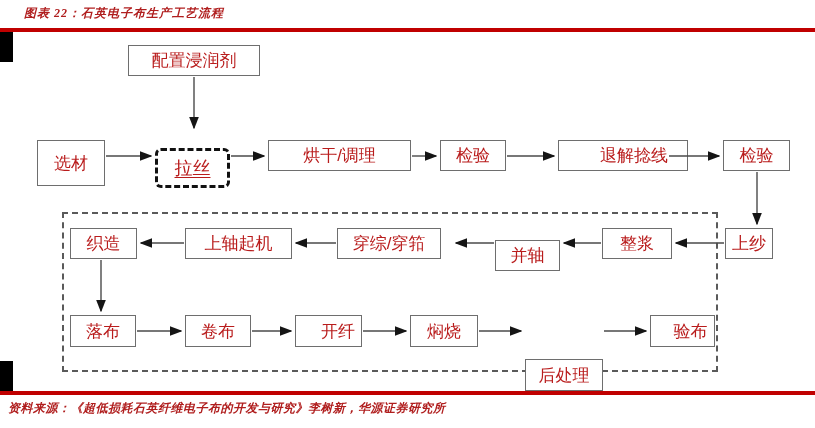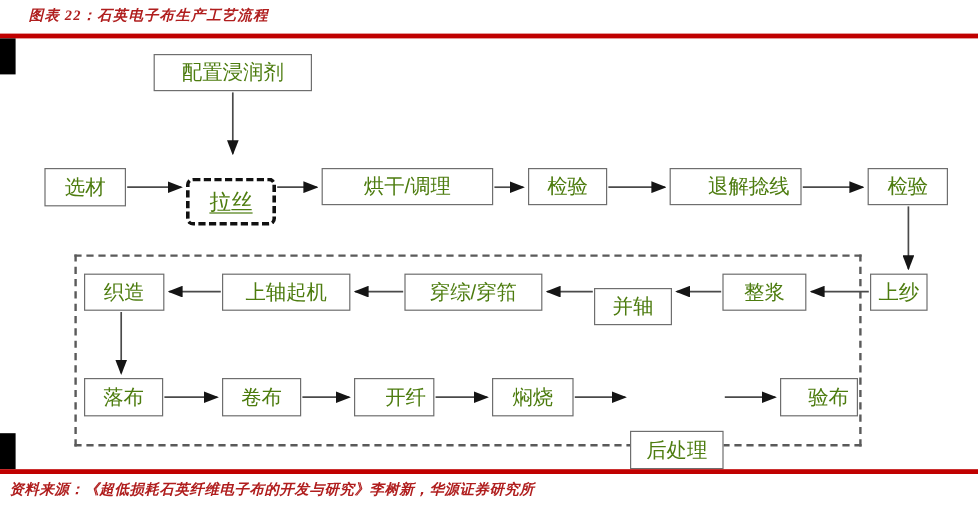--- a/index.html
+++ b/index.html
@@ -30,21 +30,21 @@
     font-family:"Liberation Serif", serif;
     font-weight:bold;font-style:italic;
     font-size:12px;color:#b01e1e;letter-spacing:0.5px;
     white-space:nowrap;
   }
   
   .fnode{
     position:absolute;box-sizing:border-box;
     border:1.5px solid #6e6e6e;background:#fff;
     display:flex;align-items:center;justify-content:center;
-    font-size:17px;color:#4d7c0f;line-height:1;
+    font-size:17px;color:#b91c1c;line-height:1;
     white-space:nowrap;
   }
   .fnode.dashed-node{
     border:3px dashed #111;border-radius:6px;
     font-size:18px;
   }
   .fnode.dashed-node .lbl{text-decoration:underline;text-underline-offset:3px;}
   .dashed-region{
     position:absolute;box-sizing:border-box;
     left:62px;top:212px;width:656px;height:160px;
@@ -59,51 +59,51 @@
 <div id="stage">
 
   <div class="fig-title">图表 22：石英电子布生产工艺流程</div>
   <div class="rule rule-top"></div>
   <div class="margin-marker marker-top"></div>
 
   <div class="fnode" style="left:128px;top:45px;width:132px;height:31px;">
     <span class="lbl">配置浸润剂</span>
   </div>
 
-  <div class="fnode" style="left:37px;top:140px;width:68px;height:32px;">
+  <div class="fnode" style="left:37px;top:140px;width:68px;height:46px;">
     <span class="lbl">选材</span>
   </div>
   <div class="fnode dashed-node" style="left:155px;top:148px;width:75px;height:40px;">
     <span class="lbl">拉丝</span>
   </div>
   <div class="fnode" style="left:268px;top:140px;width:143px;height:31px;">
     <span class="lbl">烘干/调理</span>
   </div>
   <div class="fnode" style="left:440px;top:140px;width:66px;height:31px;">
     <span class="lbl">检验</span>
   </div>
-  <div class="fnode" style="left:558px;top:140px;width:110px;height:31px;padding-left:22px;">
+  <div class="fnode" style="left:558px;top:140px;width:130px;height:31px;padding-left:22px;">
     <span class="lbl">退解捻线</span>
   </div>
   <div class="fnode" style="left:723px;top:140px;width:67px;height:31px;">
     <span class="lbl">检验</span>
   </div>
 
   <div class="dashed-region"></div>
 
   <div class="fnode" style="left:725px;top:228px;width:48px;height:31px;">
     <span class="lbl">上纱</span>
   </div>
   <div class="fnode" style="left:602px;top:228px;width:70px;height:31px;">
     <span class="lbl">整浆</span>
   </div>
   <div class="fnode" style="left:495px;top:240px;width:65px;height:31px;">
     <span class="lbl">并轴</span>
   </div>
-  <div class="fnode" style="left:337px;top:228px;width:115px;height:31px;">
+  <div class="fnode" style="left:337px;top:228px;width:104px;height:31px;">
     <span class="lbl">穿综/穿筘</span>
   </div>
   <div class="fnode" style="left:185px;top:228px;width:107px;height:31px;">
     <span class="lbl">上轴起机</span>
   </div>
   <div class="fnode" style="left:70px;top:315px;width:66px;height:32px;">
     <span class="lbl">落布</span>
   </div>
 
   <div class="fnode" style="left:70px;top:228px;width:67px;height:31px;">

